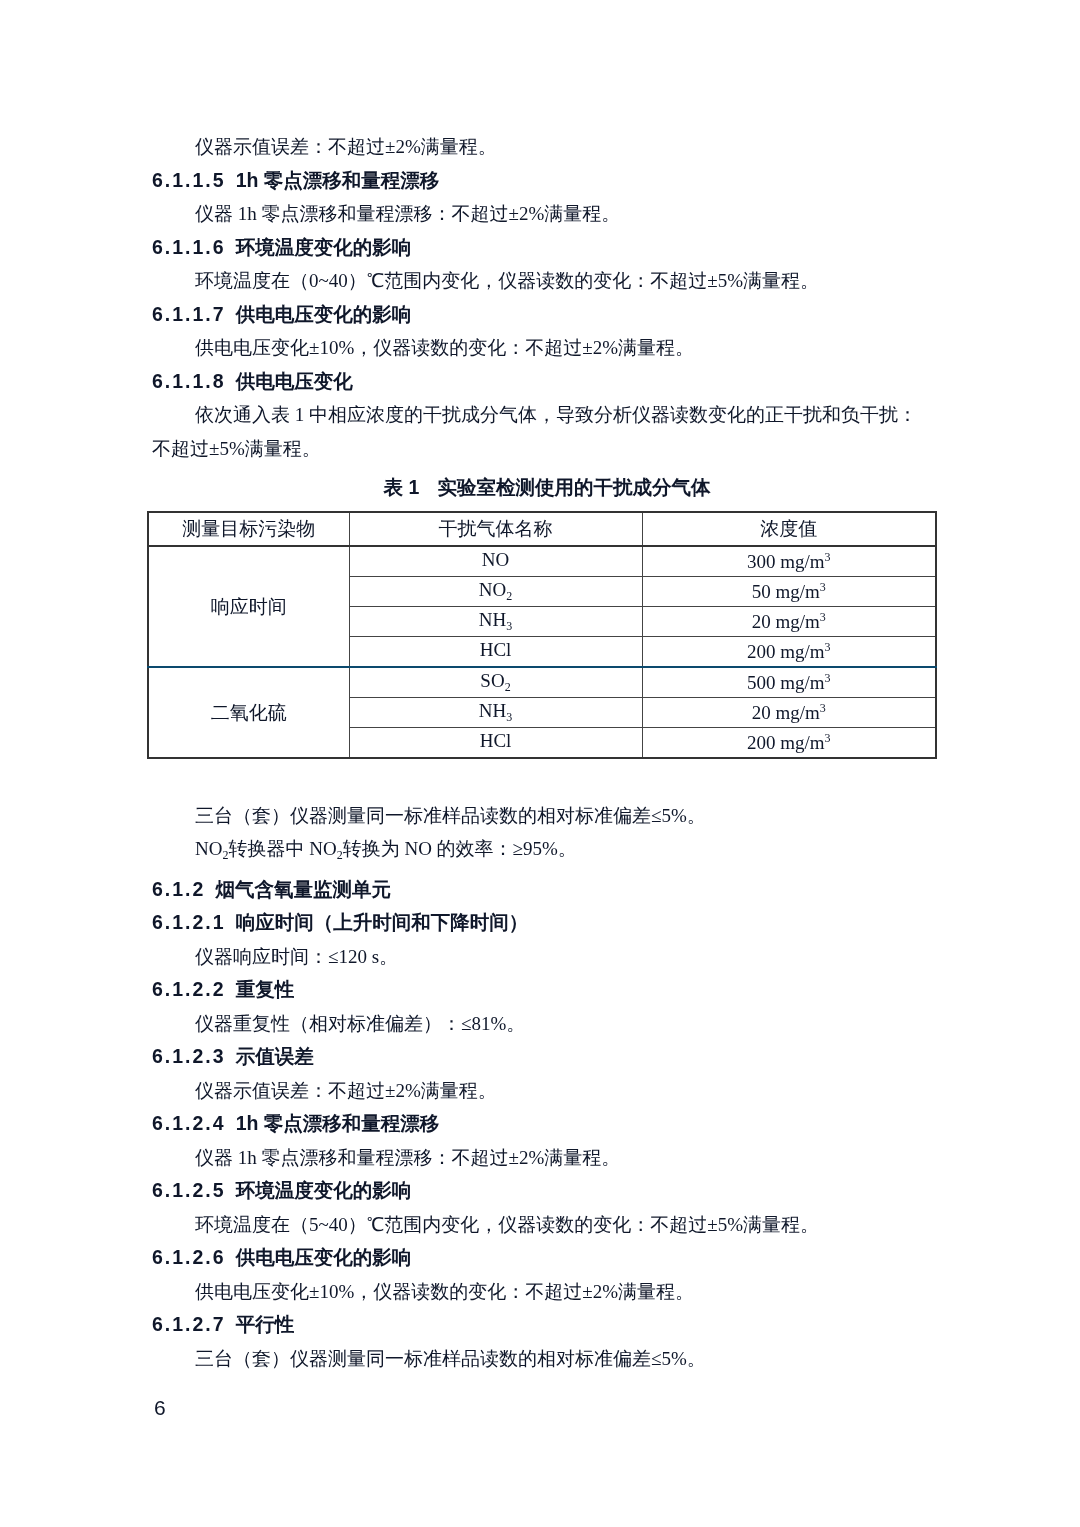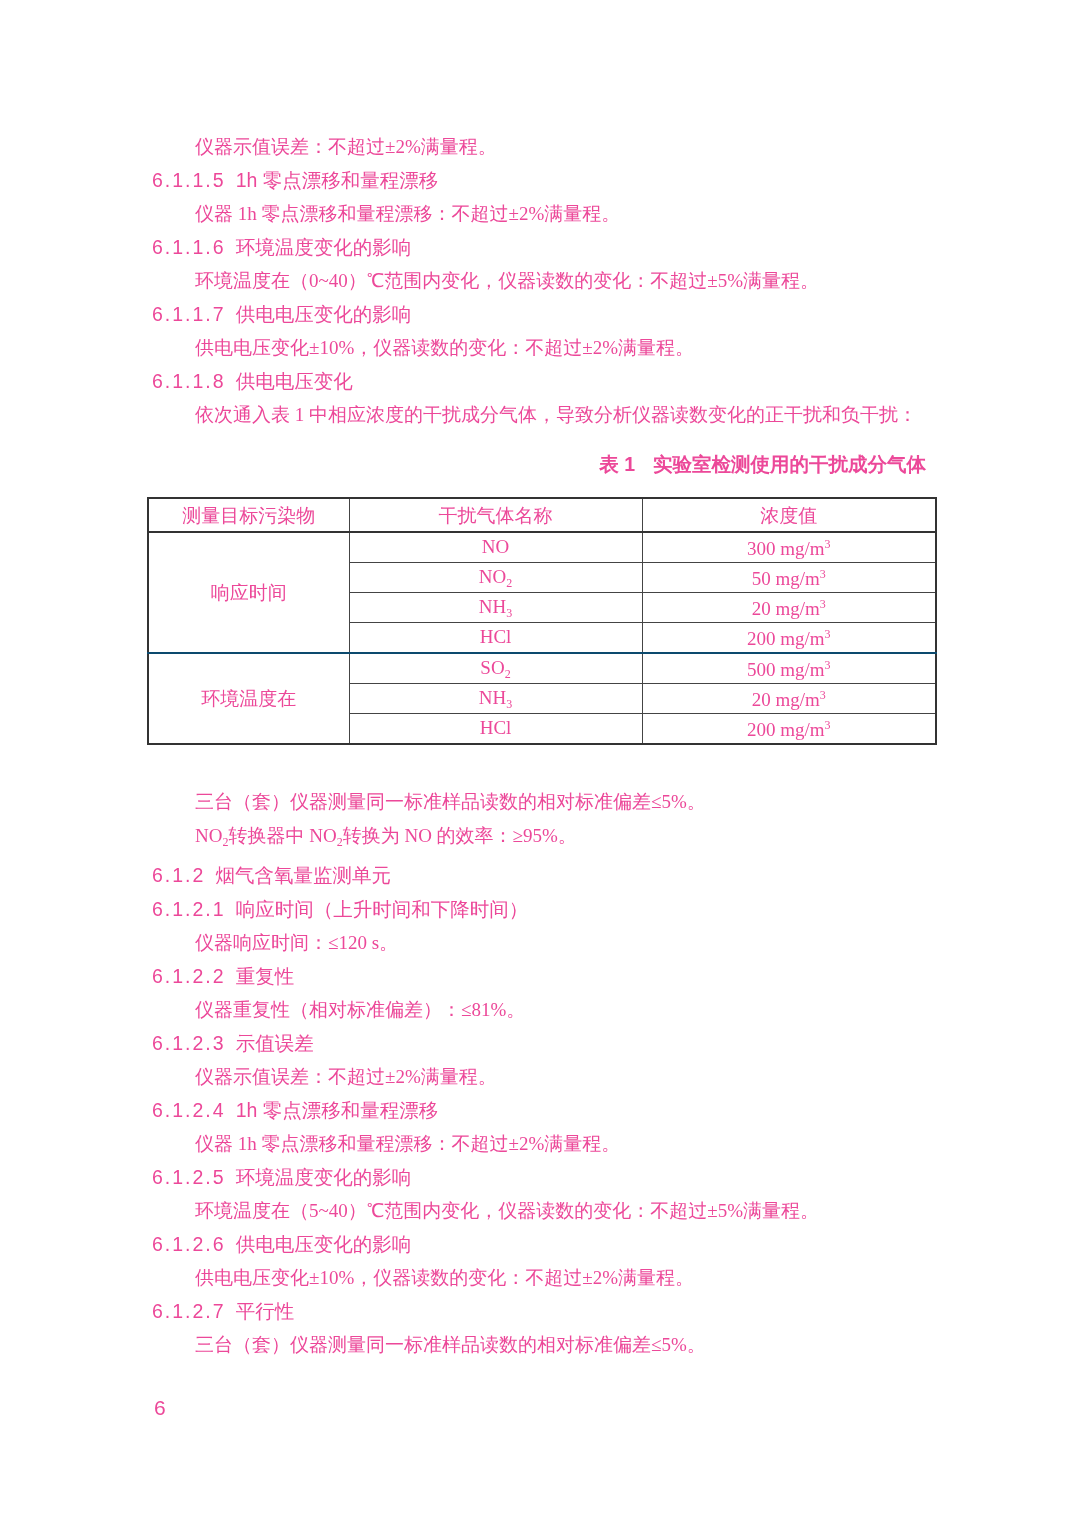--- a/index.html
+++ b/index.html
@@ -1,48 +1,48 @@
 <!DOCTYPE html>
 <html><head>
 <meta charset="utf-8">
 <style>
   html, body { margin: 0; padding: 0; background: #ffffff; }
   .page {
     position: relative;
     width: 1080px;
     height: 1527px;
     background: #ffffff;
-    color: #ec4899;
+    color: #0f172a;
     font-family: "Liberation Serif", serif;
     overflow: hidden;
   }
   .flow {
     position: absolute;
     left: 152px;
     top: 130px;
     width: 790px;
   }
   .line {
     margin: 0;
     font-size: 19px;
     line-height: 33.5px;
     white-space: nowrap;
     font-weight: normal;
   }
   .body { font-family: "Liberation Serif", serif; }
   .indent { text-indent: 43px; }
   .heading {
     font-family: "Liberation Sans", sans-serif;
-    font-weight: normal;
+    font-weight: bold;
     font-size: 19.5px;
   }
   .hnum { letter-spacing: 2px; margin-right: 10px; }
   .table-title {
-    margin: 16px;
-    text-align: right;
+    margin: 6px;
+    text-align: center;
     font-family: "Liberation Sans", sans-serif;
     font-weight: bold;
     font-size: 19.5px;
     line-height: 33.5px;
     white-space: nowrap;
   }
   .caption-gap { display: inline-block; width: 18px; }
   table.gas-table {
     border-collapse: collapse;
     table-layout: fixed;
@@ -90,20 +90,21 @@
     <p class="line body indent">仪器 1h 零点漂移和量程漂移：不超过±2%满量程。</p>
 
     <h3 class="line heading"><span class="hnum">6.1.1.6</span><span class="htitle">环境温度变化的影响</span></h3>
     <p class="line body indent">环境温度在（0~40）℃范围内变化，仪器读数的变化：不超过±5%满量程。</p>
 
     <h3 class="line heading"><span class="hnum">6.1.1.7</span><span class="htitle">供电电压变化的影响</span></h3>
     <p class="line body indent">供电电压变化±10%，仪器读数的变化：不超过±2%满量程。</p>
 
     <h3 class="line heading"><span class="hnum">6.1.1.8</span><span class="htitle">供电电压变化</span></h3>
     <p class="line body indent">依次通入表 1 中相应浓度的干扰成分气体，导致分析仪器读数变化的正干扰和负干扰：</p>
+    <p class="line body">不超过±5%满量程。</p>
 
     <p class="table-title"><span>表 1</span><span class="caption-gap"></span><span>实验室检测使用的干扰成分气体</span></p>
 
     <table class="gas-table">
       <colgroup>
         <col class="col-pollutant">
           <col class="col-gas">
           <col class="col-value">
       </colgroup>
       <tbody>
@@ -123,21 +124,21 @@
         </tr>
         <tr>
           <td><span>NH</span><sub class="chem">3</sub></td>
           <td><span>20 mg/m</span><sup class="unit">3</sup></td>
         </tr>
         <tr>
           <td><span>HCl</span><sub class="chem"></sub></td>
           <td><span>200 mg/m</span><sup class="unit">3</sup></td>
         </tr>
         <tr class="group-start">
-          <td rowspan="3">环境温度在</td>
+          <td rowspan="3">二氧化硫</td>
           <td><span>SO</span><sub class="chem">2</sub></td>
           <td><span>500 mg/m</span><sup class="unit">3</sup></td>
         </tr>
         <tr>
           <td><span>NH</span><sub class="chem">3</sub></td>
           <td><span>20 mg/m</span><sup class="unit">3</sup></td>
         </tr>
         <tr>
           <td><span>HCl</span><sub class="chem"></sub></td>
           <td><span>200 mg/m</span><sup class="unit">3</sup></td>

